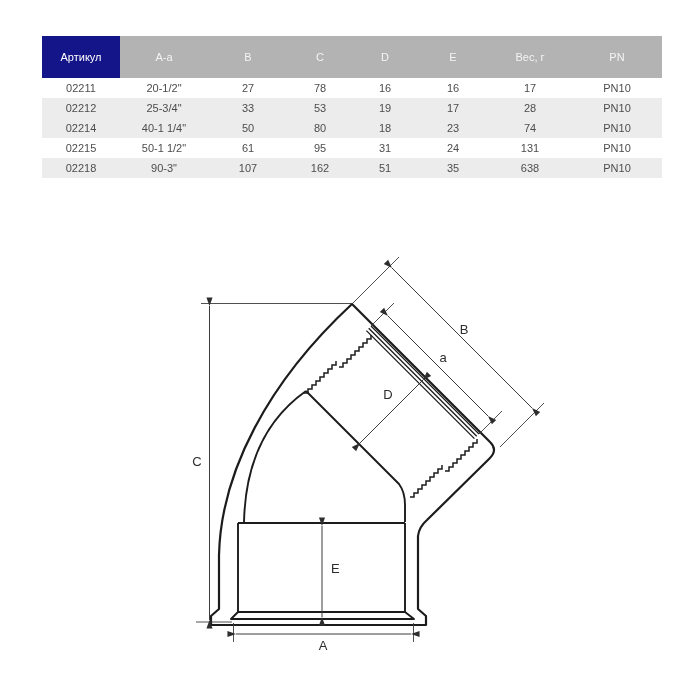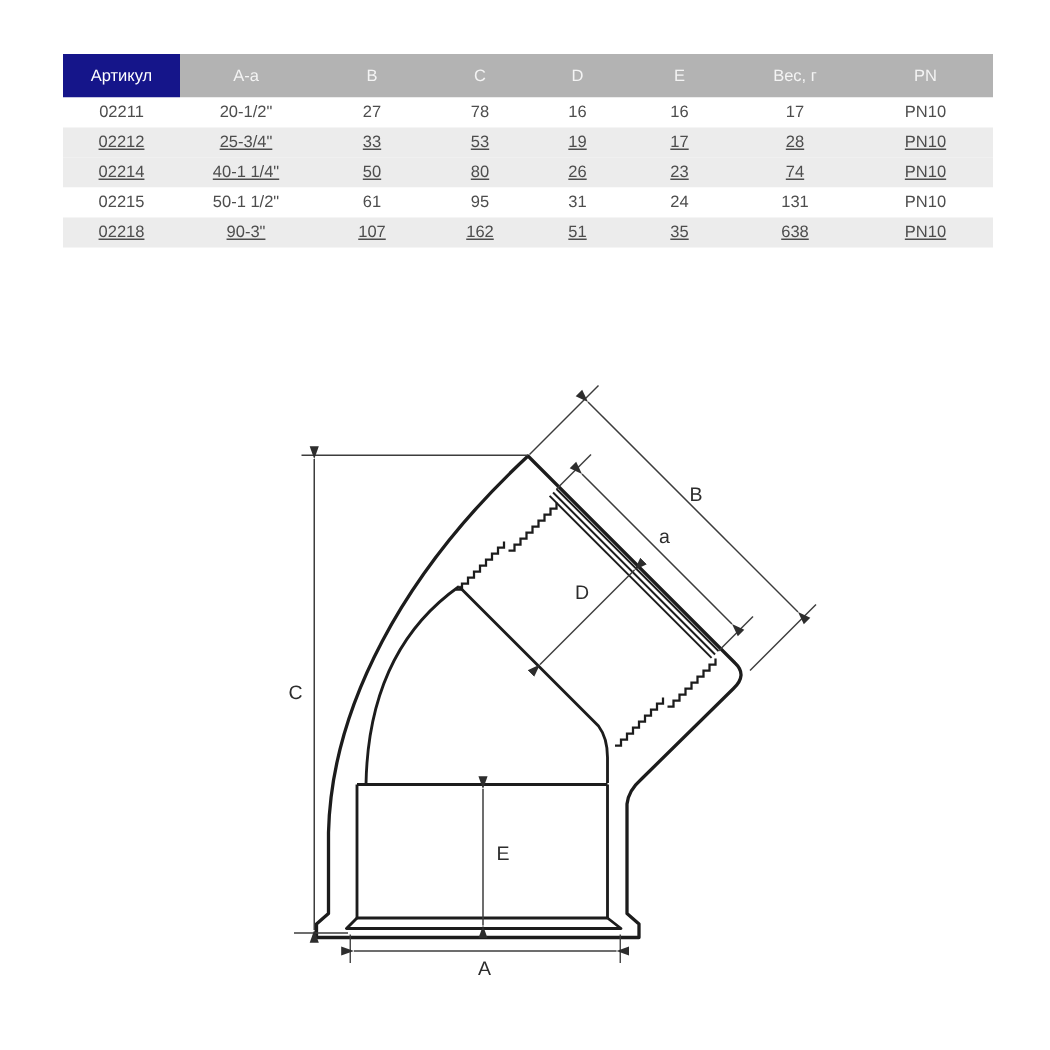--- a/index.html
+++ b/index.html
@@ -4,29 +4,29 @@
 <style>
   html,body{margin:0;padding:0;}
   body{
     width:700px;height:700px;position:relative;background:#ffffff;
     font-family:"Liberation Sans", sans-serif;overflow:hidden;
   }
   
   .spec-table-wrap{position:absolute;left:42px;top:36px;width:620px;}
   table.spec{border-collapse:collapse;table-layout:fixed;width:620px;}
   table.spec th{
-    height:29px;font-size:11px;font-weight:normal;color:#f4f4f4;
+    height:42px;font-size:11px;font-weight:normal;color:#f4f4f4;
     background:#b3b3b3;vertical-align:middle;padding:0;
   }
   table.spec th.art{background:#15158a;color:#ffffff;}
   table.spec td{
     height:20px;font-size:11px;color:#4d4d4d;text-align:center;
     vertical-align:middle;padding:0;background:#ffffff;
   }
-  table.spec tr.alt td{background:#ececec;text-decoration:underline;}
+  table.spec tr.alt td{background:#ececec;}
   col.c0{width:78px}col.c1{width:88px}col.c2{width:80px}col.c3{width:64px}
   col.c4{width:66px}col.c5{width:70px}col.c6{width:84px}col.c7{width:90px}
   
   .diagram-wrap{position:absolute;left:180px;top:250px;width:380px;height:410px;}
   .outline{fill:#ffffff;stroke:#1c1c1c;stroke-width:2.2;stroke-linejoin:round;}
   .thick{fill:none;stroke:#1c1c1c;stroke-width:1.9;stroke-linejoin:round;}
   .thin3{fill:none;stroke:#1c1c1c;stroke-width:1.3;}
   .zig{fill:none;stroke:#1c1c1c;stroke-width:1.5;stroke-linejoin:miter;}
   .dim{stroke:#3c3c3c;stroke-width:1;fill:none;}
   .ext{stroke:#3c3c3c;stroke-width:0.9;fill:none;}
@@ -78,21 +78,21 @@
           <td>19</td>
           <td>17</td>
           <td>28</td>
           <td>PN10</td>
         </tr>
         <tr class="alt">
           <td>02214</td>
           <td>40-1 1/4"</td>
           <td>50</td>
           <td>80</td>
-          <td>26</td>
+          <td>18</td>
           <td>23</td>
           <td>74</td>
           <td>PN10</td>
         </tr>
         <tr>
           <td>02215</td>
           <td>50-1 1/2"</td>
           <td>61</td>
           <td>95</td>
           <td>31</td>

